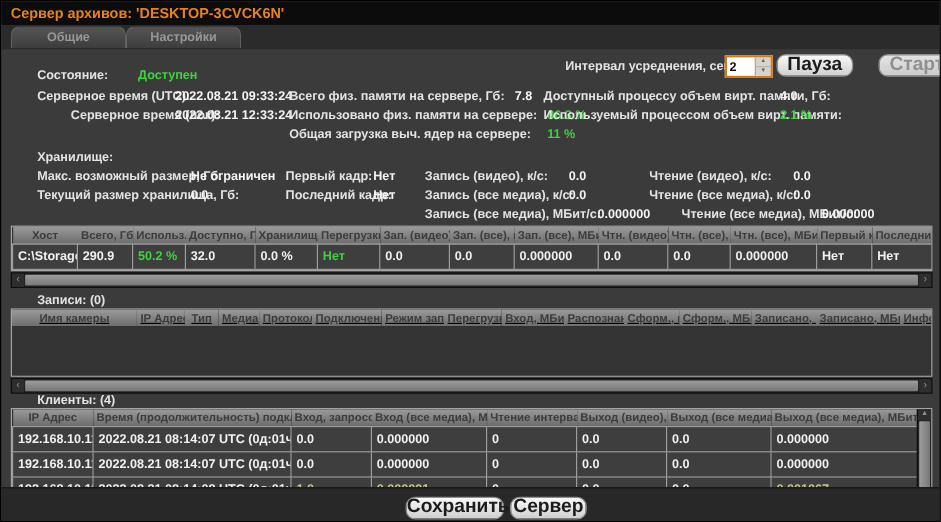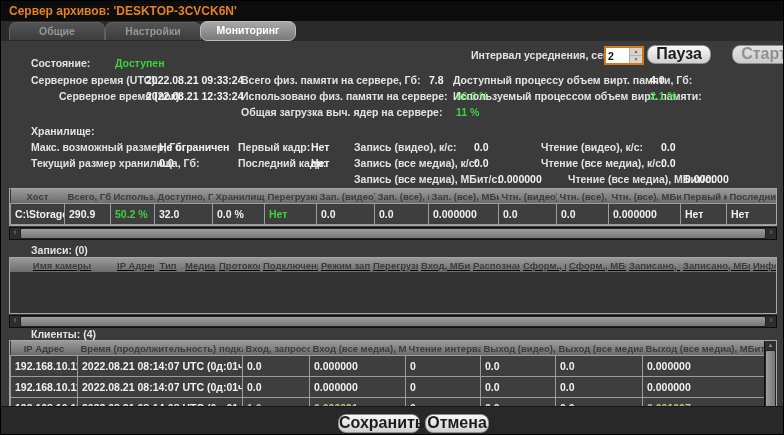--- a/index.html
+++ b/index.html
@@ -68,21 +68,20 @@
 
 <div id="win">
 
   <div class="titlebar">
     <span>Сервер архивов: 'DESKTOP-3CVCK6N'</span>
   </div>
 
   <div class="tabstrip">
     <div class="tab" style="left:8px;width:94px;">Общие</div>
     <div class="tab" style="left:104px;width:94px;">Настройки</div>
-    <div class="tab active" style="left:199px;width:94px;">Мониторинг</div>
   </div>
 
   <span class="t" style="left:30px;top:56px;">Состояние:</span>
   <span class="t c-green" style="left:114px;top:56px;">Доступен</span>
 
   <span class="t" style="left:470px;top:48px;">Интервал усреднения, сек:</span>
   <div class="spinner">
     <input class="spin-input" value="2" style="">
     <div class="spin-arrows">
       <span>▲</span>
@@ -301,16 +300,16 @@
       </table>
     <div class="vscroll" style="right:0;top:0;height:76px;">
       <span class="arr">▲</span>
       <div class="thumb"></div>
       <span class="arr">▼</span>
     </div>
   </div>
 
   <div class="footer">
     <div class="btn" style="left:337px;top:7px;width:80px;">Сохранить</div>
-    <div class="btn" style="left:424px;top:7px;width:62px;">Отмена</div>
+    <div class="btn" style="left:424px;top:7px;width:62px;">Сервер</div>
   </div>
 
 </div>
 
 </body></html>

